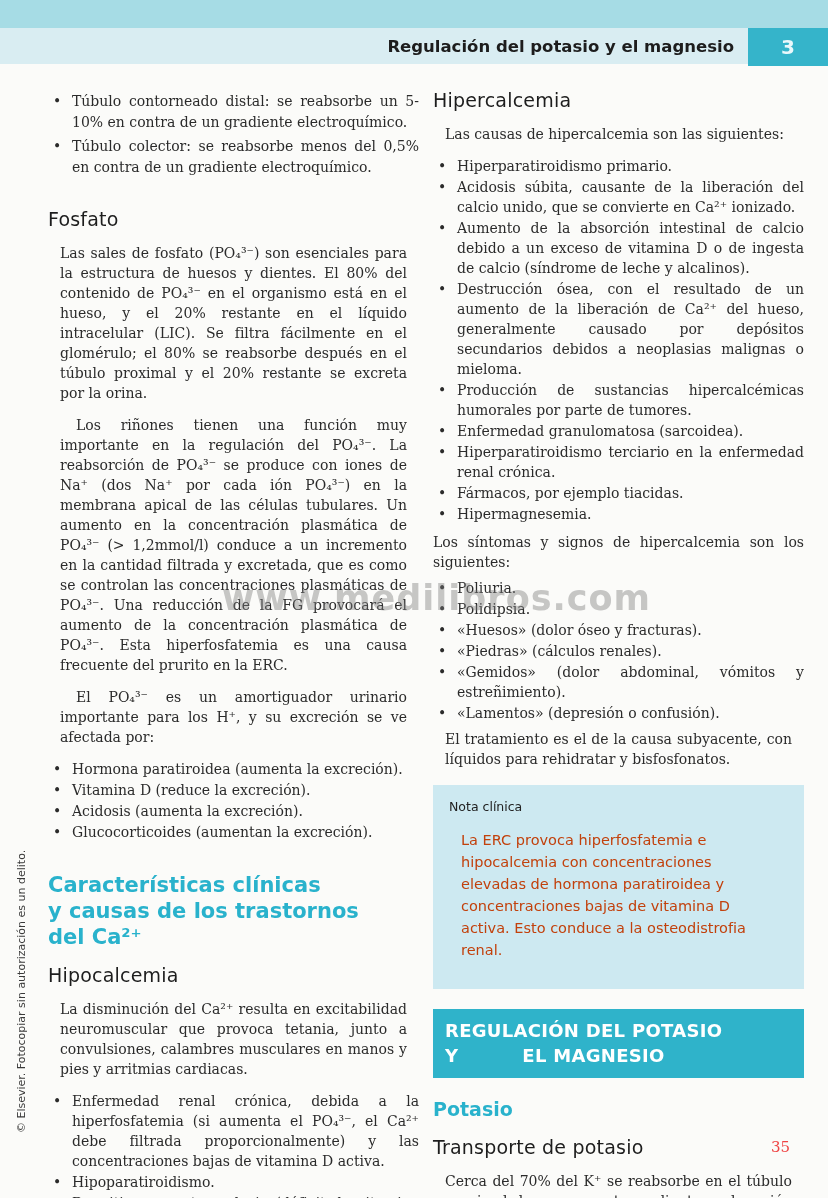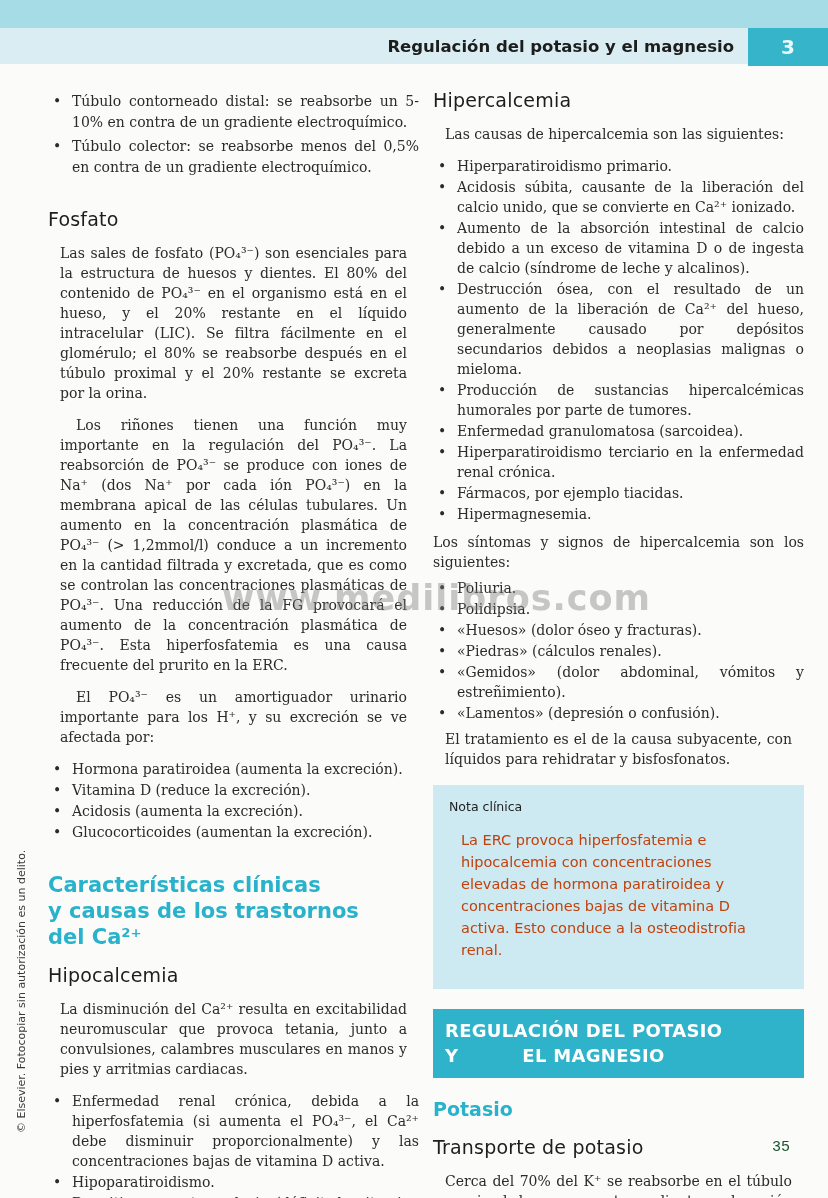--- a/index.html
+++ b/index.html
@@ -63,21 +63,21 @@
     font-family:"DejaVu Sans", sans-serif; font-weight:bold; font-size:35px; letter-spacing:1px;
     color:rgba(125,125,125,0.42); pointer-events:none; white-space:nowrap;
   }
   .copyright {
     position:absolute; left:15px; top:1133px;
     transform:rotate(-90deg); transform-origin:0 0;
     font-family:"DejaVu Sans", sans-serif; font-size:11px; color:#3a3a3a; white-space:nowrap;
   }
   .page-number {
     position:absolute; right:38px; bottom:42px;
-    font-size:15px; color:#14532d;font-family:Liberation Mono, monospace;
+    font-size:15px; color:#ef4444;
   }
 </style>
 </head>
 <body>
 
 <div class="page">
 
   <div class="topband"></div>
 
   <div class="headband">
@@ -108,21 +108,21 @@
 
       <h1 class="teal-head">
         <span>Características clínicas</span><br>
         <span>y causas de los trastornos</span><br>
         <span>del Ca²⁺</span>
       </h1>
 
       <h2 class="sub">Hipocalcemia</h2>
       <p>La disminución del Ca²⁺ resulta en excitabilidad neuromuscular que provoca tetania, junto a convulsiones, calambres musculares en manos y pies y arritmias cardiacas.</p>
       <ul class="dots">
-          <li>Enfermedad renal crónica, debida a la hiperfosfatemia (si aumenta el PO₄³⁻, el Ca²⁺ debe disminuir proporcionalmente) y las concentraciones bajas de vitamina D activa.</li>
+          <li>Enfermedad renal crónica, debida a la hiperfosfatemia (si aumenta el PO₄³⁻, el Ca²⁺ debe filtrada proporcionalmente) y las concentraciones bajas de vitamina D activa.</li>
           <li>Hipoparatiroidismo.</li>
           <li>Raquitismo y osteomalacia (déficit de vitamina D).</li>
           <li>Pancreatitis.</li>
           <li>Alcalosis, que reduce la cantidad de H⁺ disponibles para unirse a proteínas, de modo que puede unirse más Ca²⁺ a las proteínas. Esto resulta en un descenso del Ca²⁺ ionizado, aunque el Ca²⁺ total sigue siendo el mismo.</li>
         </ul>
 
     </div>
 
     <div class="col">
       <h2 class="sub">Hipercalcemia</h2>

